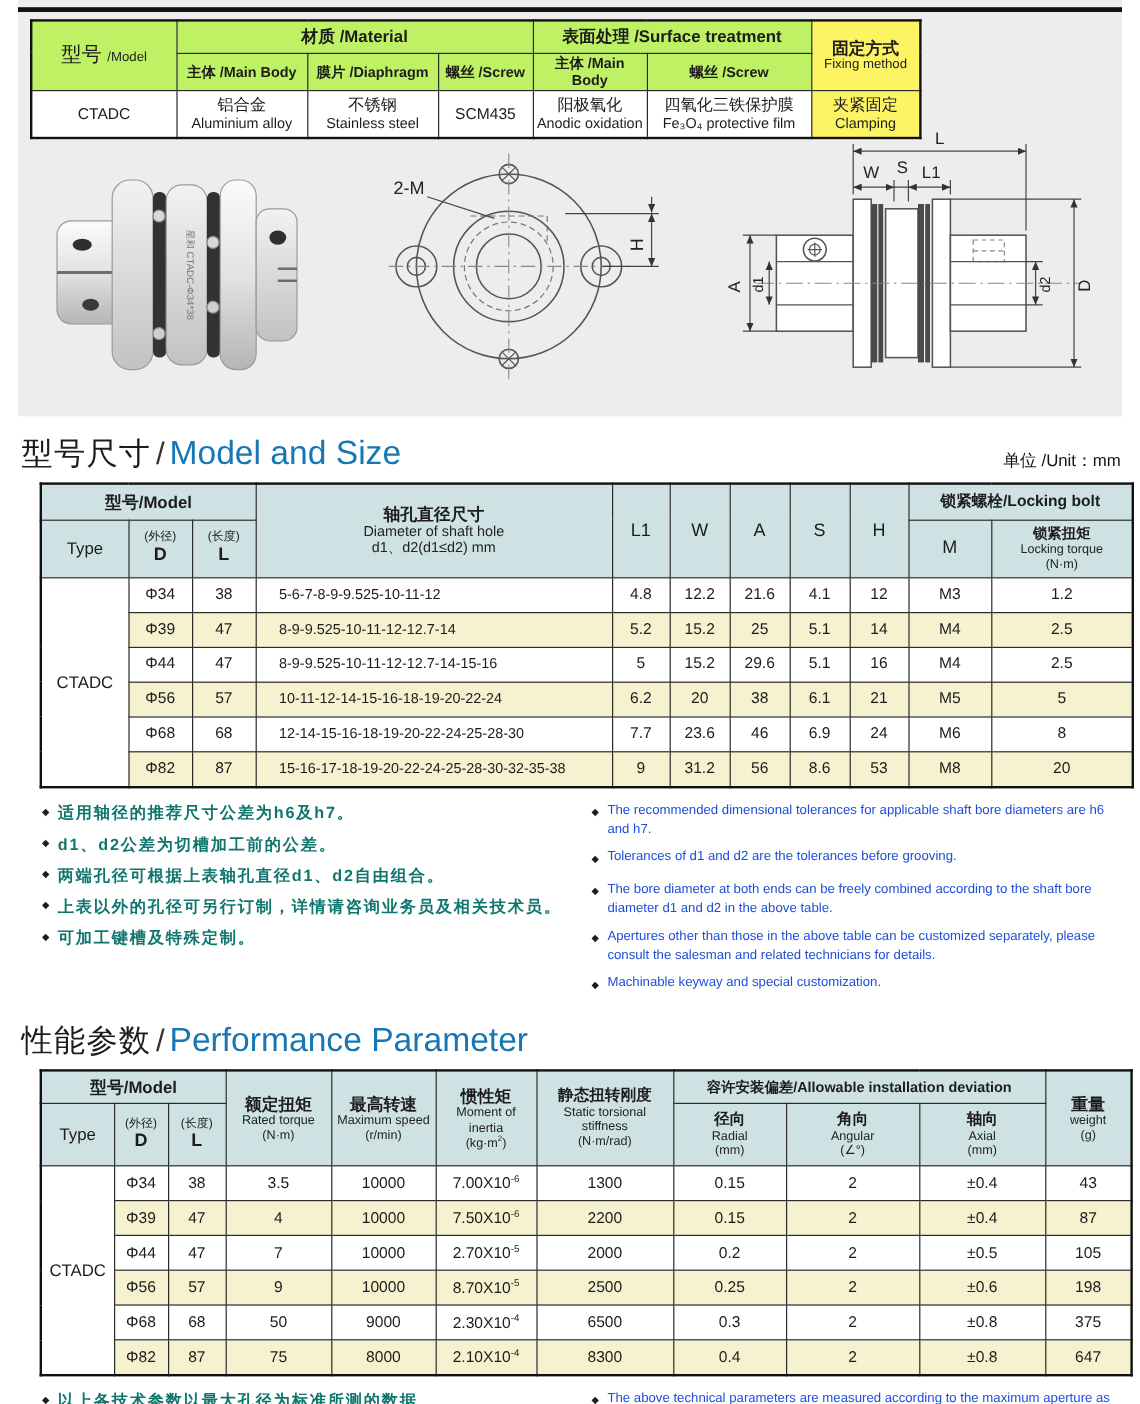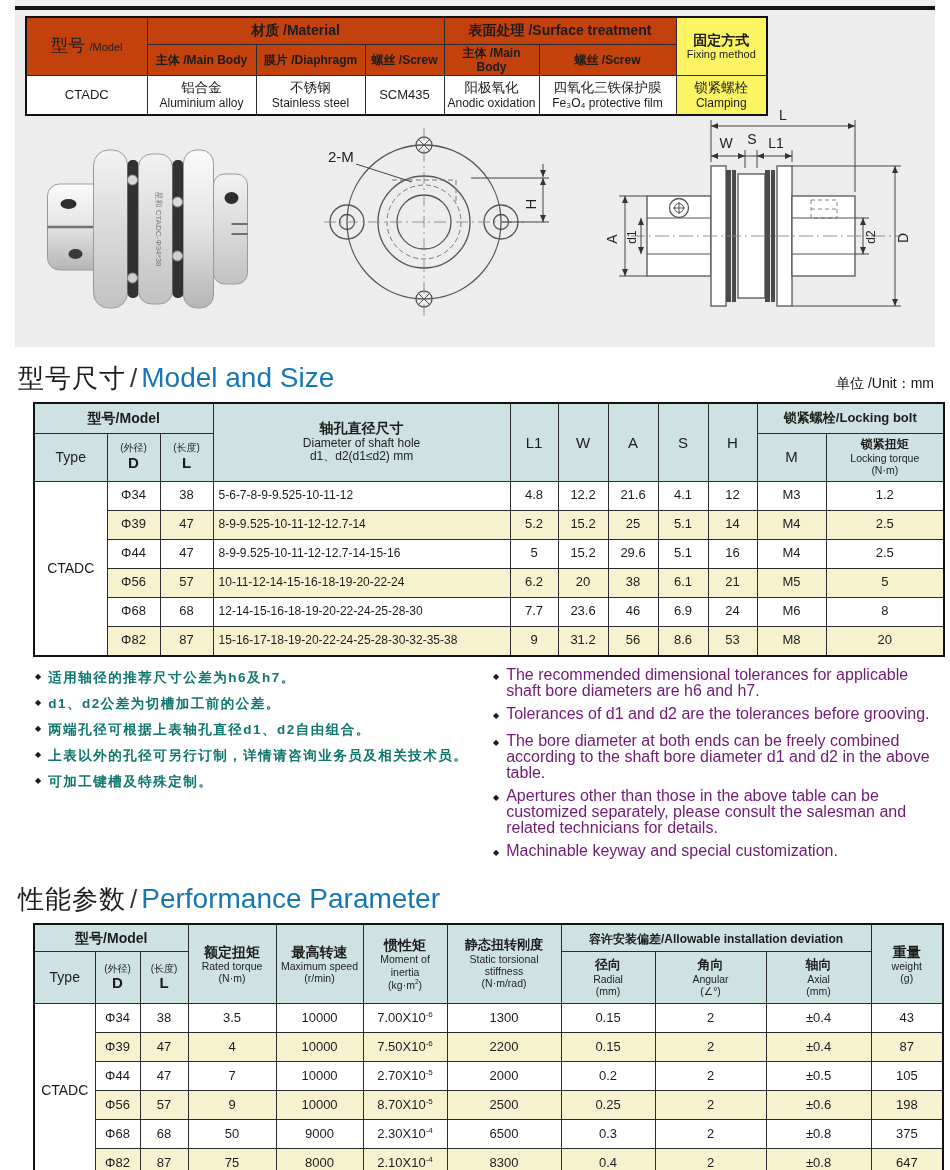--- a/index.html
+++ b/index.html
@@ -7,21 +7,21 @@
         font-family:"Liberation Sans","DejaVu Sans",sans-serif;color:#1c1c1c;}
   
   .top-panel{position:absolute;top:0;left:15px;width:920px;height:347px;background:#ededed;}
   .top-rule{position:absolute;top:6px;left:0;width:100%;height:4px;background:#111;}
   
   table{border-collapse:collapse;}
   .spec-table{position:absolute;top:16px;left:10px;width:741px;table-layout:fixed;
               border:2px solid #111;background:#fff;}
   .spec-table th,.spec-table td{border:1px solid #2b2b2b;text-align:center;vertical-align:middle;
               padding:1px 2px;line-height:1.2;}
-  .spec-table th{background:#c2410c;font-weight:normal;}
+  .spec-table th{background:#bef264;font-weight:normal;}
   .spec-table .lbl-zh{font-size:14px;font-weight:bold;}
   .spec-table .lbl-big{font-size:17px;font-weight:normal;}
   .spec-table .lbl-en{font-size:11px;color:#222;}
   .spec-table .sub{font-size:12px;font-weight:bold;}
   .yellow{background:#fdf463 !important;}
   .cell-zh{display:block;font-size:13.5px;}
   .cell-en{display:block;font-size:12px;}
   .spec-table td{height:36px;background:#fff;font-size:13px;}
   
   .drawings{position:absolute;top:104px;left:0;width:100%;display:flex;align-items:center;
@@ -40,31 +40,31 @@
   .data-table th,.data-table td{border:1px solid #2b2b2b;text-align:center;vertical-align:middle;
                 padding:0 2px;line-height:1.15;}
   .data-table th{background:#cfe2e3;font-weight:normal;}
   .hz{font-size:14px;font-weight:bold;display:block;}
   .he{font-size:10.5px;display:block;color:#222;}
   .hu{font-size:10.5px;display:block;color:#222;}
   .hsmall{font-size:10px;display:block;}
   .hletter{font-size:15px;font-weight:bold;}
   .data-table tbody td{height:28px;font-size:13px;background:#fff;}
   .data-table tbody tr:nth-child(even) td{background:#f6f1cf;}
-  .data-table td.left{text-align:left;padding-left:5px;font-size:12px;}
+  .data-table td.left{text-align:left;padding-left:19px;font-size:12px;}
   .data-table td.type-cell{background:#fff !important;font-size:14px;}
   sup{font-size:0.62em;}
   
   .notes{display:flex;gap:18px;padding:10px 10px 6px 35px;}
   .notes-col{flex:0 0 440px;}
   .notes-col.en{flex:1 1 auto;}
   .note{display:flex;align-items:flex-start;margin-bottom:4px;}
   .note .bullet{font-size:8px;line-height:20px;margin-right:7px;flex:0 0 auto;}
   .note-zh .txt{font-size:13.5px;letter-spacing:1.5px;line-height:22px;font-weight:bold;color:#0f766e;}
-  .note-en .txt{font-size:16px;line-height:16px;color:#701a75;}
+  .note-en .txt{font-size:11px;line-height:16px;color:#1d4ed8;}
   .note-en{margin-bottom:7px;}
 </style>
 </head>
 <body>
 
 <div class="page">
 
   <div class="top-panel">
     <div class="top-rule"></div>
 
@@ -108,21 +108,21 @@
         <td>SCM435</td>
         <td>
               <span class="cell-zh">阳极氧化</span>
               <span class="cell-en">Anodic oxidation</span>
             </td>
         <td>
               <span class="cell-zh">四氧化三铁保护膜</span>
               <span class="cell-en">Fe₃O₄ protective film</span>
             </td>
         <td class="yellow">
-              <span class="cell-zh">锁紧螺栓</span>
+              <span class="cell-zh">夹紧固定</span>
               <span class="cell-en">Clamping</span>
             </td>
       </tr>
     </tbody>
       </table>
 
     <div class="drawings">
 
       <svg class="draw" width="225" height="228" viewBox="0 0 220 228">
         <defs>

